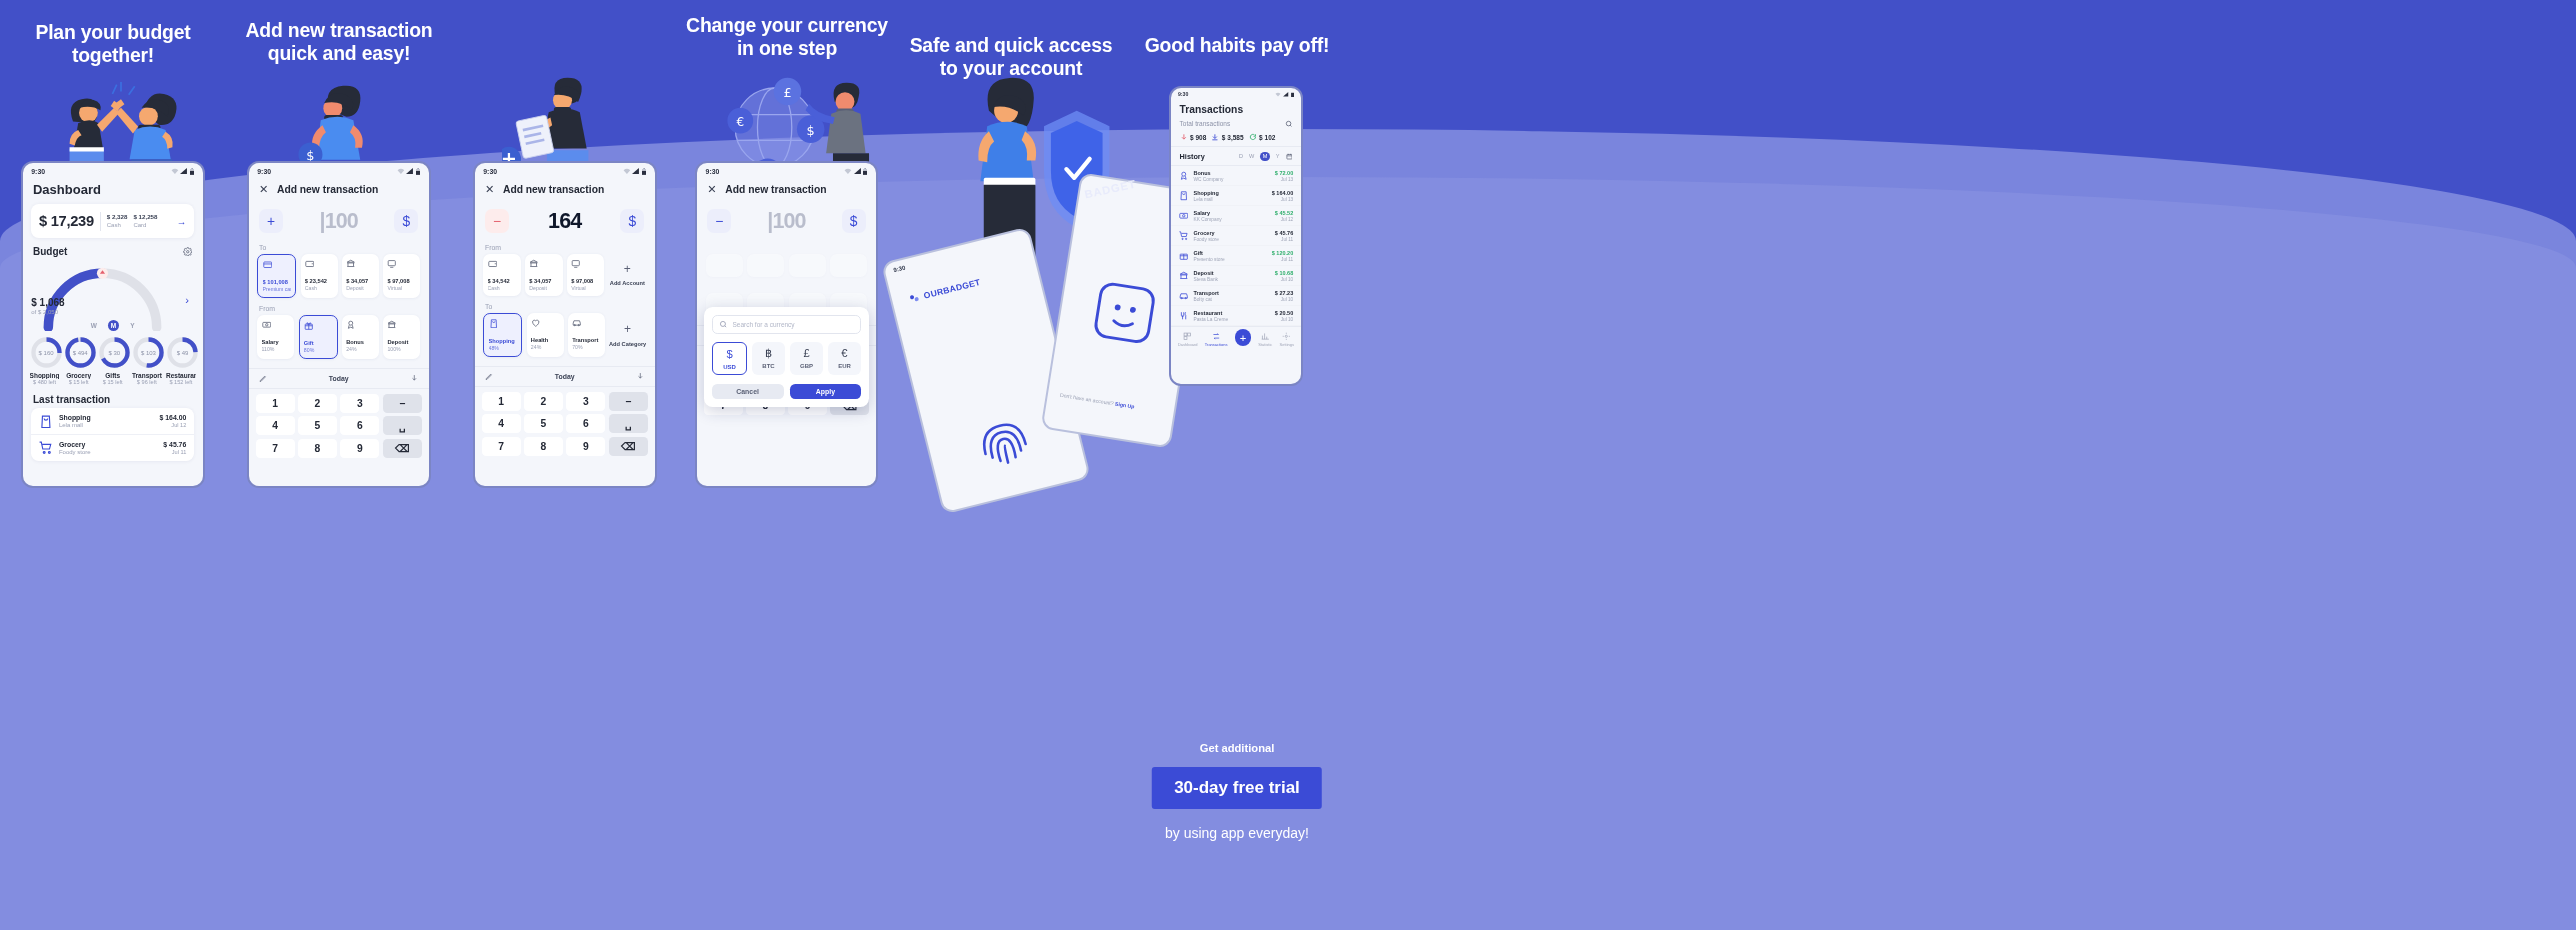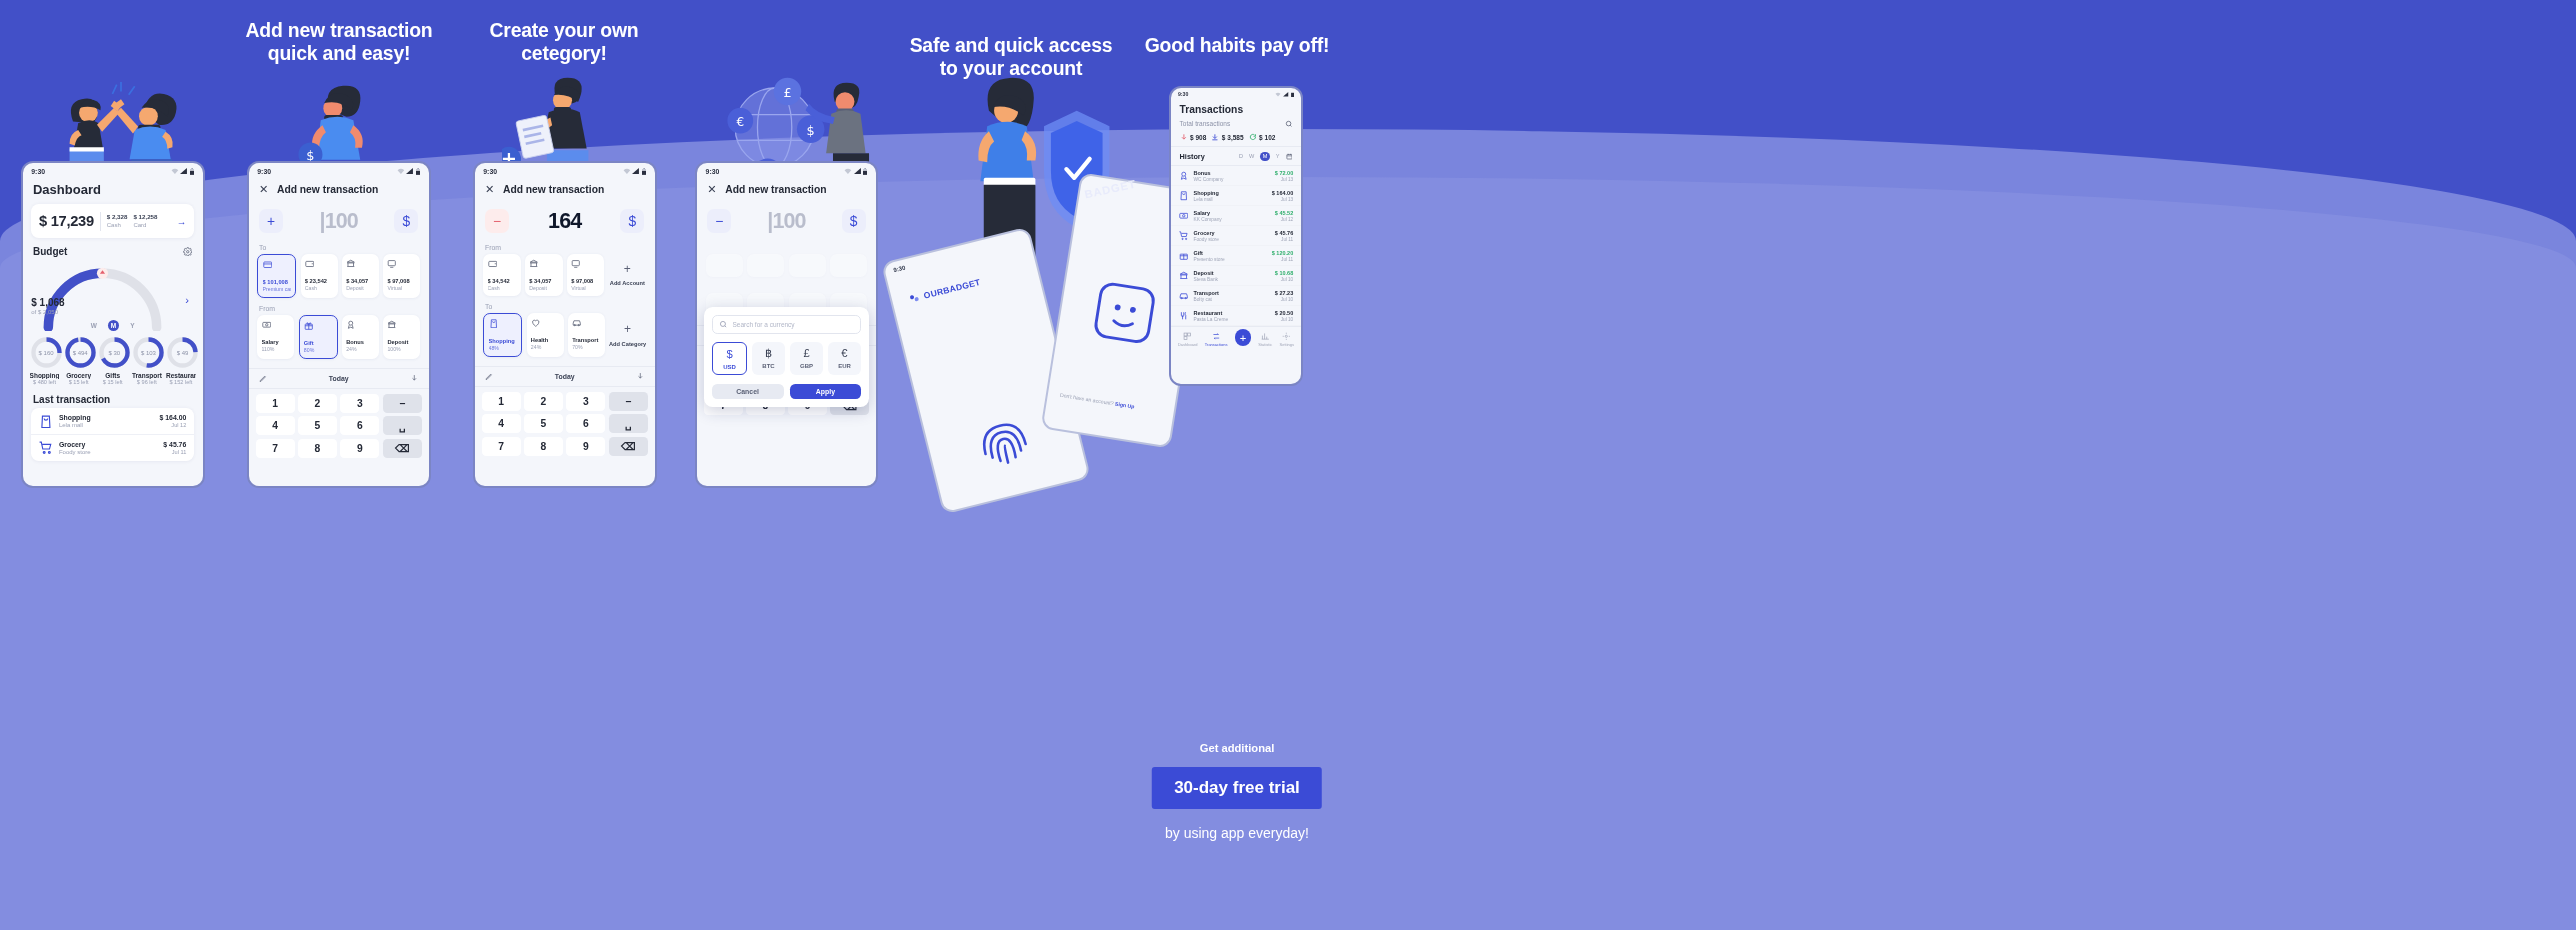--- a/index.html
+++ b/index.html
@@ -205,20 +205,24 @@
 </style>
 </head>
 <body>
 
 <div class="stage">
 
   <div class="wave wave1"></div>
   <div class="wave wave2"></div>
 
   <div class="panel p1">
+    <div class="headline hl-1">
+      <div style="white-space:pre-line">Plan your budget
+together!</div>
+    </div>
 
     <svg class="ill" style="left:47px; top:82px;" width="142" height="90" viewBox="0 0 165 105">
       <path d="M76 14 l5 -11 M86 11 l0 -11 M95 15 l7 -10" stroke="#3b6fe0" stroke-width="2" fill="none"></path>
 
       <path d="M30 46 q-8 -22 10 -26 q16 -4 18 10 q2 14 -6 18z" fill="#262b38"></path>
       <circle cx="48" cy="36" r="11" fill="#f5a86f"></circle>
       <path d="M38 30 q4 -12 16 -9 q10 3 8 12 q-10 -6 -24 -3z" fill="#262b38"></path>
       <path d="M36 48 q14 -7 24 0 l5 30 -34 0z" fill="#262b38"></path>
       <path d="M58 50 l20 -20 6 6 -20 22z" fill="#f5a86f"></path>
       <path d="M78 26 l8 -6 4 6 -8 6z" fill="#f5a86f"></path>
@@ -531,24 +535,20 @@
         <div class="key fn">␣</div>
         <div class="key">7</div>
         <div class="key">8</div>
         <div class="key">9</div>
         <div class="key fn">⌫</div>
       </div>
     </div>
   </div>
 
   <div class="panel p3">
-    <div class="headline hl-3">
-      <div style="white-space:pre-line">Create your own
-cetegory!</div>
-    </div>
 
     <svg class="ill" style="left:50px; top:76px;" width="121" height="108" viewBox="0 0 140 125">
       <path d="M62 24 q-6 -22 14 -22 q18 0 16 16 q-2 14 -14 14z" fill="#262b38"></path>
       <circle cx="70" cy="28" r="11" fill="#f5a86f"></circle>
       <path d="M60 22 q8 -14 22 -8 q12 6 6 16 q-12 -10 -28 -8z" fill="#262b38"></path>
       <rect x="60" y="36" width="20" height="6" rx="3" fill="#262b38"></rect>
       <path d="M54 42 q20 -8 36 0 l8 42 -52 0z" fill="#262b38"></path>
       <path d="M52 86 h48 v39 h-48z" fill="#5b8ced"></path>
       <path d="M56 48 q-16 8 -16 24 l8 3 q2 -14 10 -18z" fill="#f5a86f"></path>
       <g transform="rotate(-12 40 70)">
@@ -674,20 +674,24 @@
         <div class="key fn">␣</div>
         <div class="key">7</div>
         <div class="key">8</div>
         <div class="key">9</div>
         <div class="key fn">⌫</div>
       </div>
     </div>
   </div>
 
   <div class="panel p4">
+    <div class="headline hl-4">
+      <div style="white-space:pre-line">Change your currency
+in one step</div>
+    </div>
 
     <svg class="ill" style="left:20.7px; top:76px;" width="181" height="103" viewBox="0 0 210 120">
       <circle cx="90" cy="60" r="46" fill="#7f8ce6" opacity=".55"></circle>
       <circle cx="90" cy="60" r="46" fill="none" stroke="#9aa6ee" stroke-width="1.5"></circle>
       <ellipse cx="90" cy="60" rx="20" ry="46" fill="none" stroke="#9aa6ee" stroke-width="1.5"></ellipse>
       <path d="M46 45 h88 M46 75 h88" stroke="#9aa6ee" stroke-width="1.5" fill="none"></path>
       <circle cx="105" cy="18" r="16" fill="#5b72e0"></circle>
       <text x="105" y="25" font-size="15" fill="#fff" text-anchor="middle" font-family="DejaVu Sans">£</text>
       <circle cx="50" cy="52" r="15" fill="#4a5fd8"></circle>
       <text x="50" y="58" font-size="14" fill="#fff" text-anchor="middle" font-family="DejaVu Sans">€</text>

